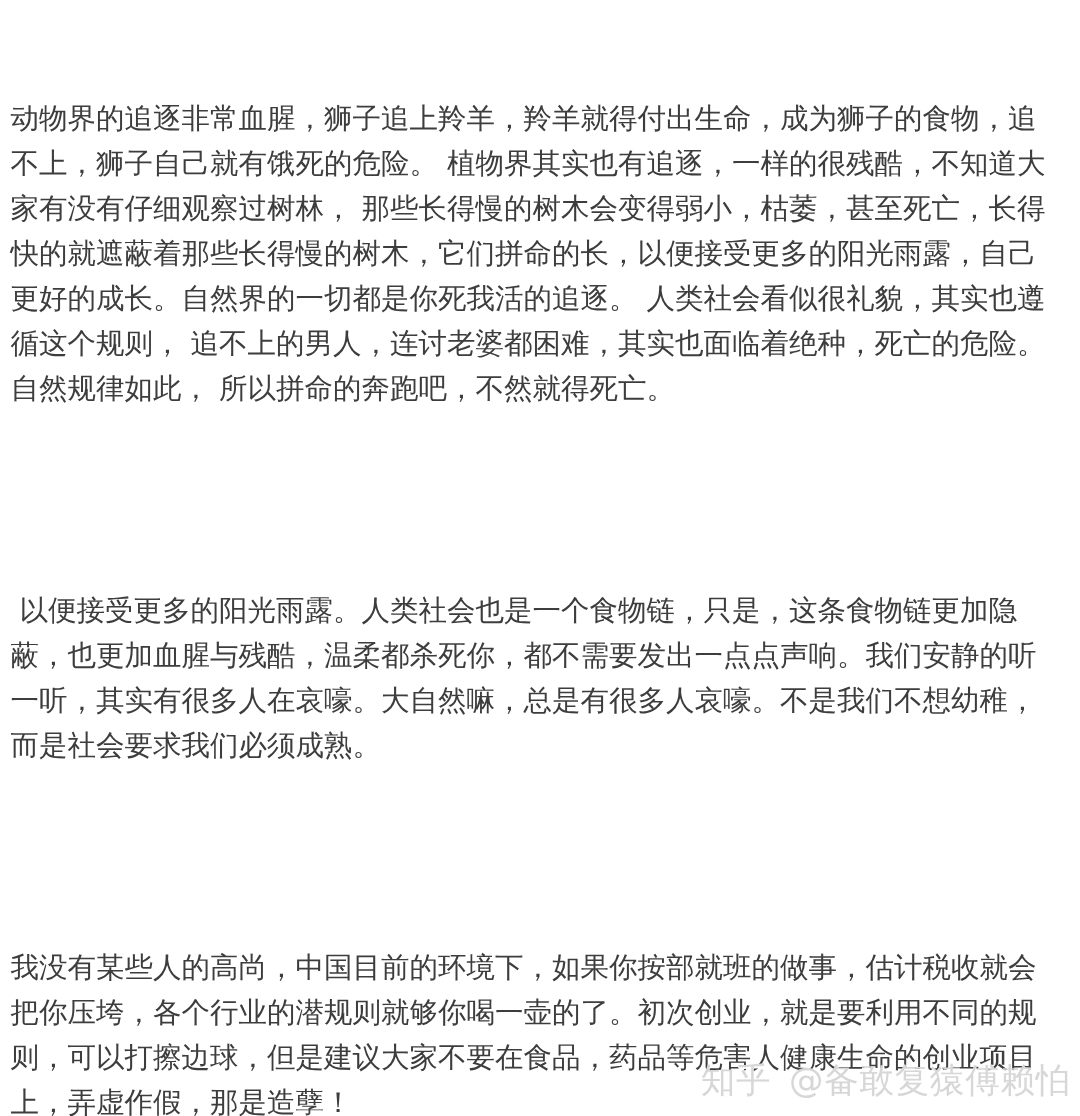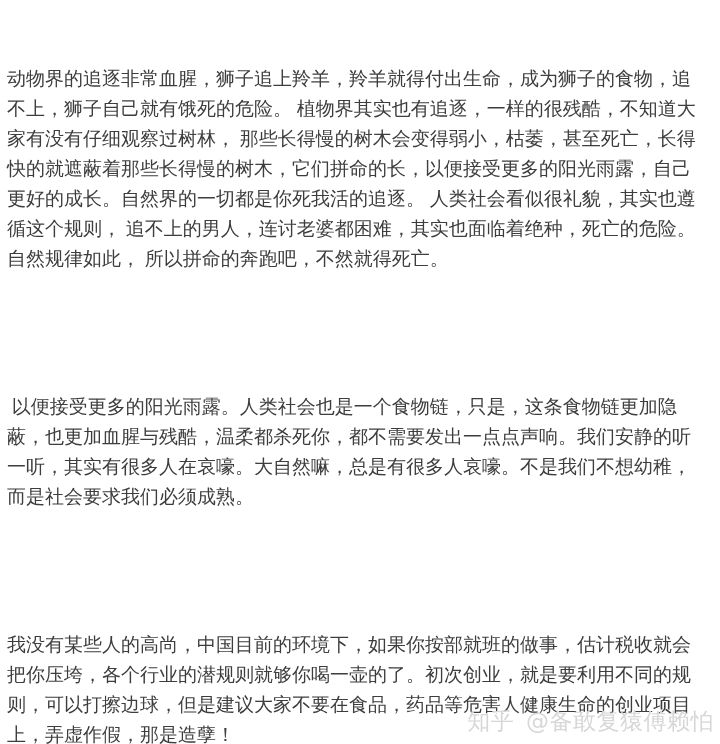--- a/index.html
+++ b/index.html
@@ -21,21 +21,20 @@
     left: 7px;
     width: 706px;
     color: #3d3d3d;
     font-size: 19px;
     line-height: 30px;
     white-space: pre-wrap;
     word-break: break-all;
   }
   .para {
     margin: 0 12px 58px 0;
-    font-family: Liberation Serif, serif;
   }
   .para:last-child {
     margin-bottom: 0;
   }
   .watermark {
     position: absolute;
     right: 6px;
     bottom: 8px;
     font-size: 23px;
     line-height: 30px;

